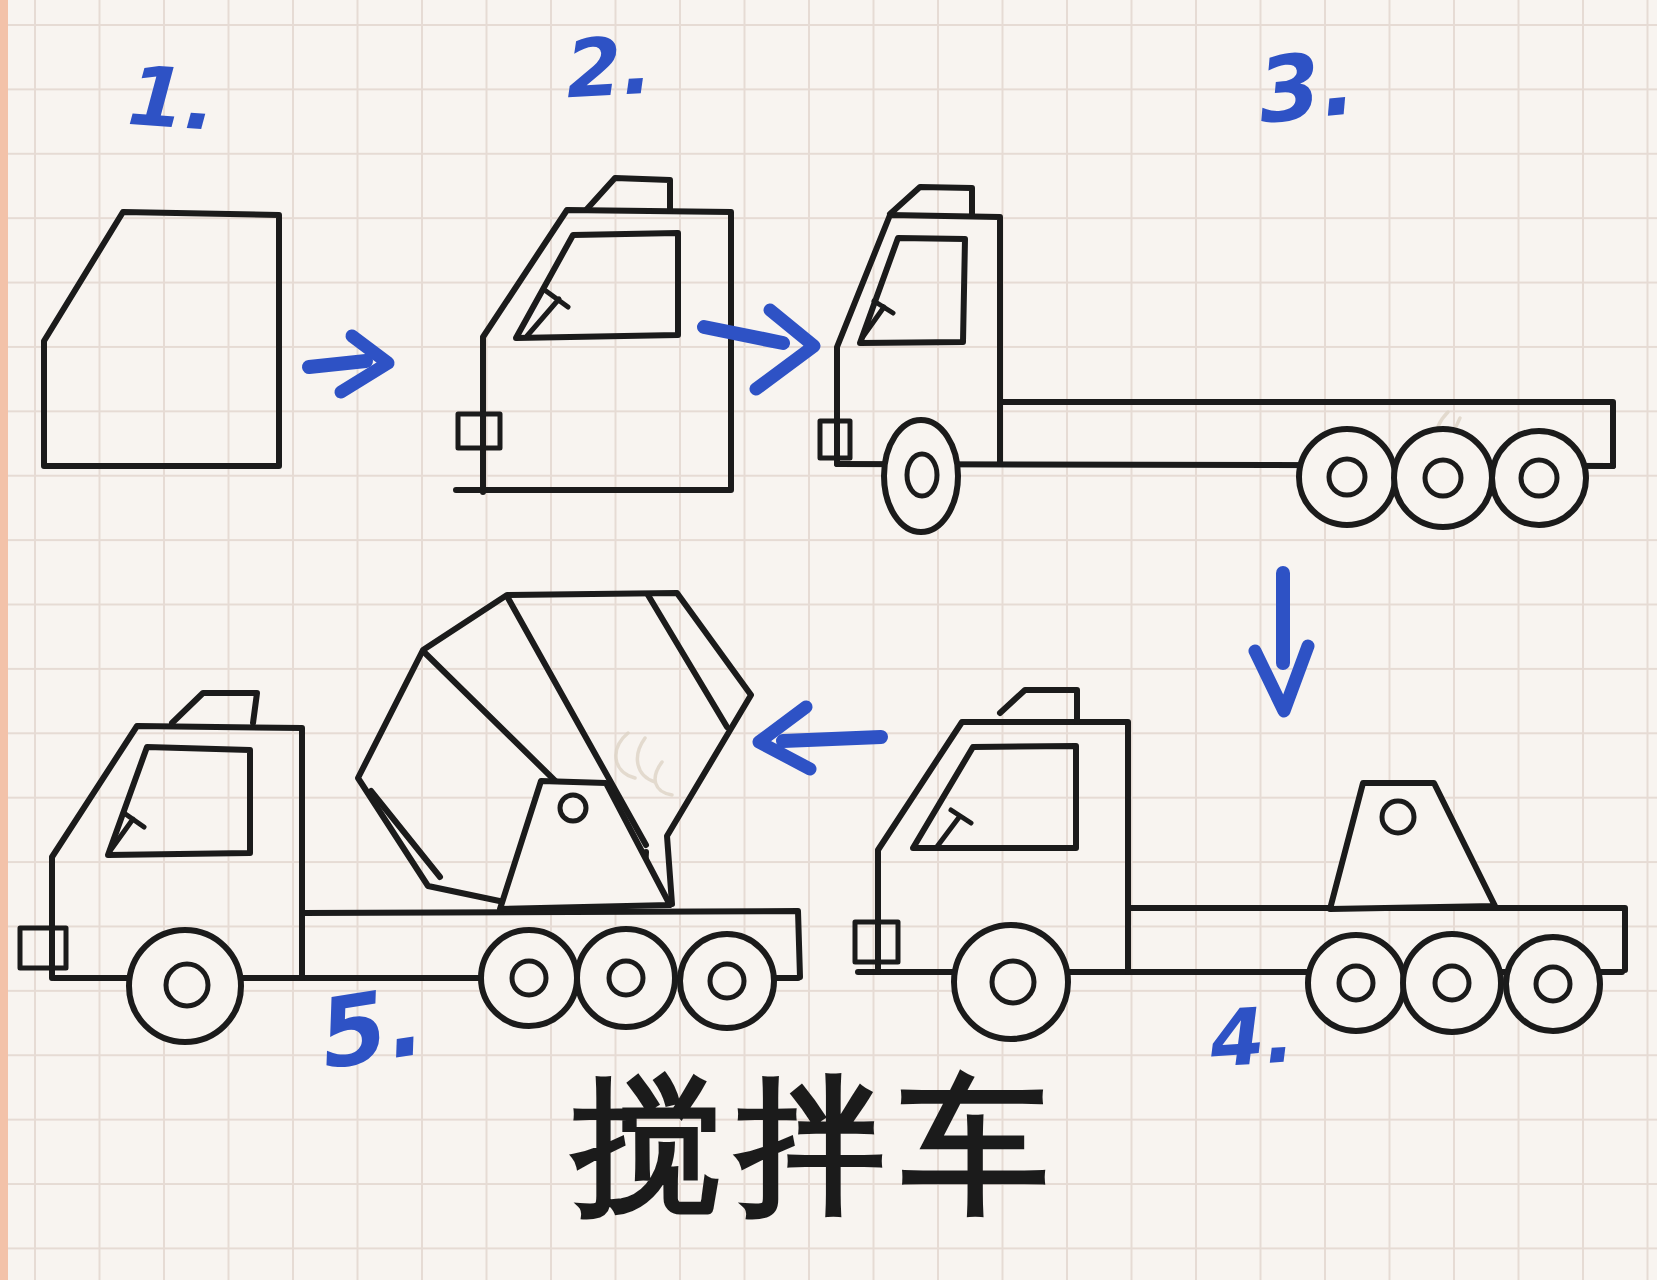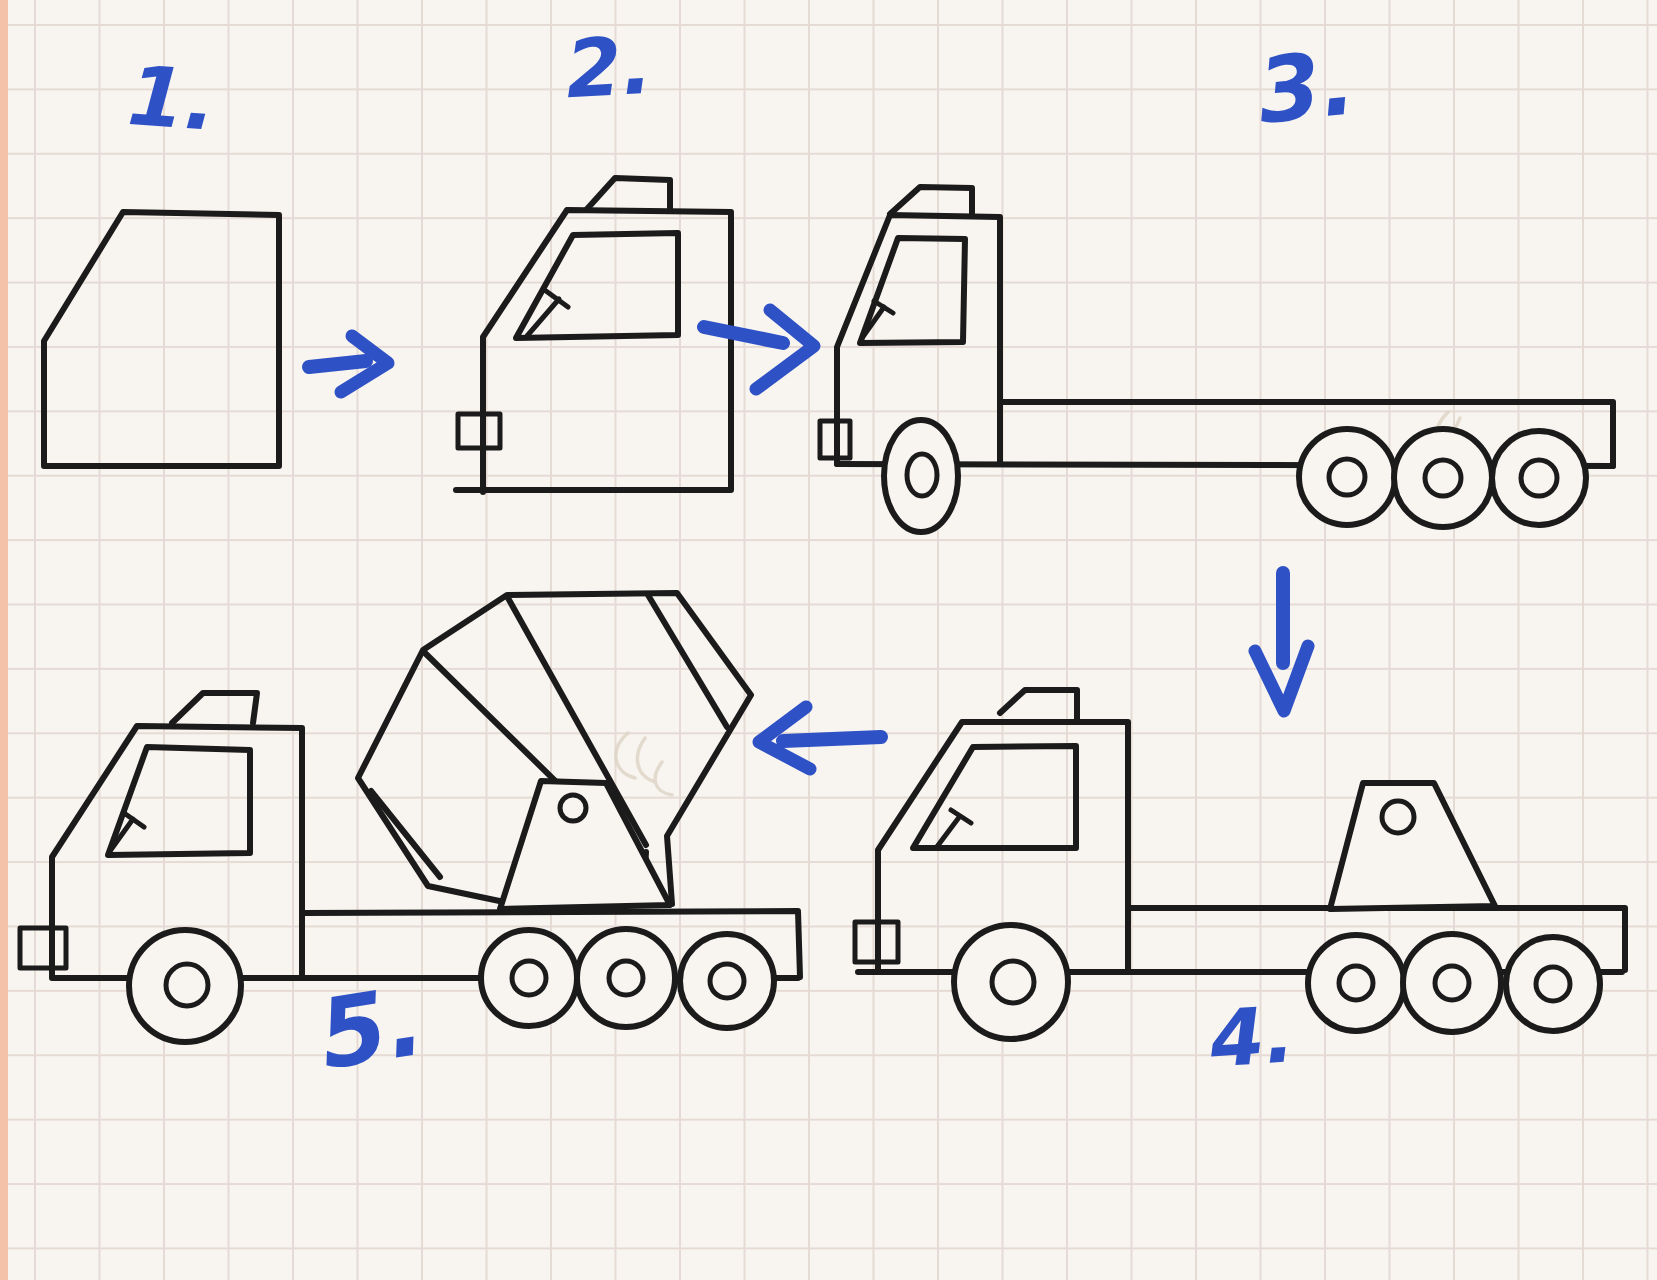--- a/index.html
+++ b/index.html
@@ -140,13 +140,14 @@
       </g>
     </g>
   </svg>
 
   <div class="step-label lbl-1">1.</div>
   <div class="step-label lbl-2">2.</div>
   <div class="step-label lbl-3">3.</div>
   <div class="step-label lbl-4">4.</div>
   <div class="step-label lbl-5">5.</div>
 
+  <div class="title">搅拌车</div>
 </div>
 
 </body></html>

